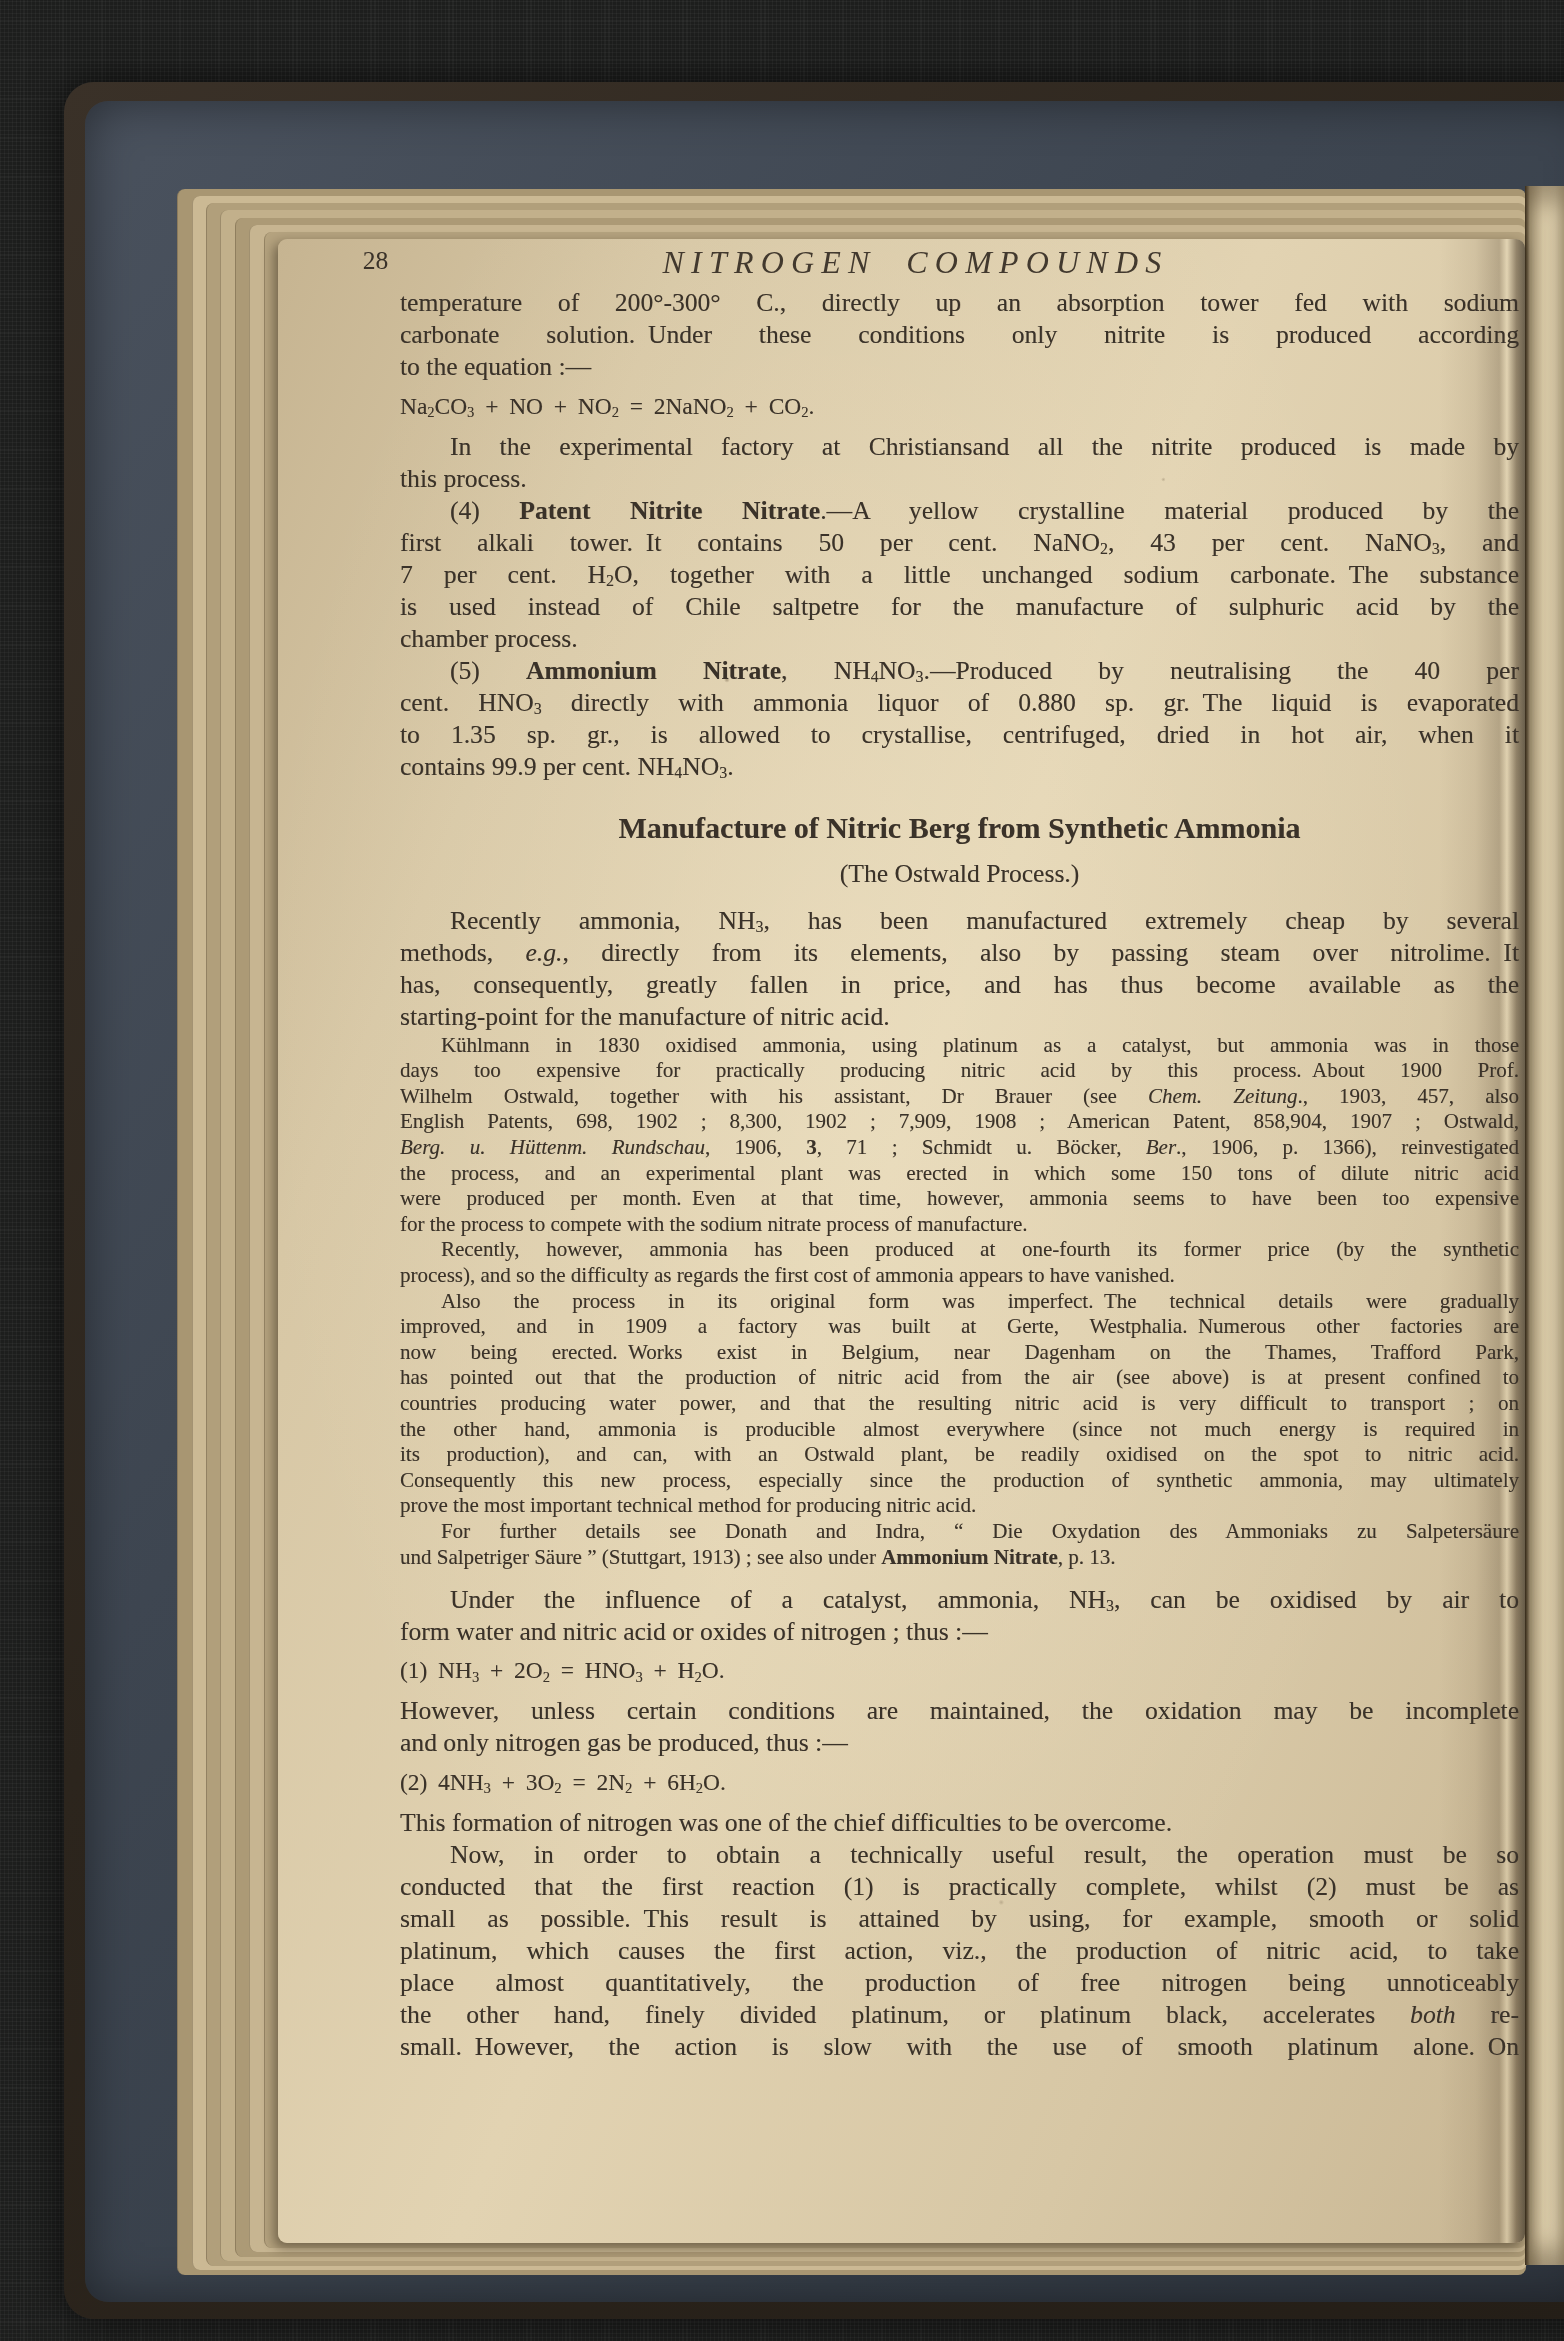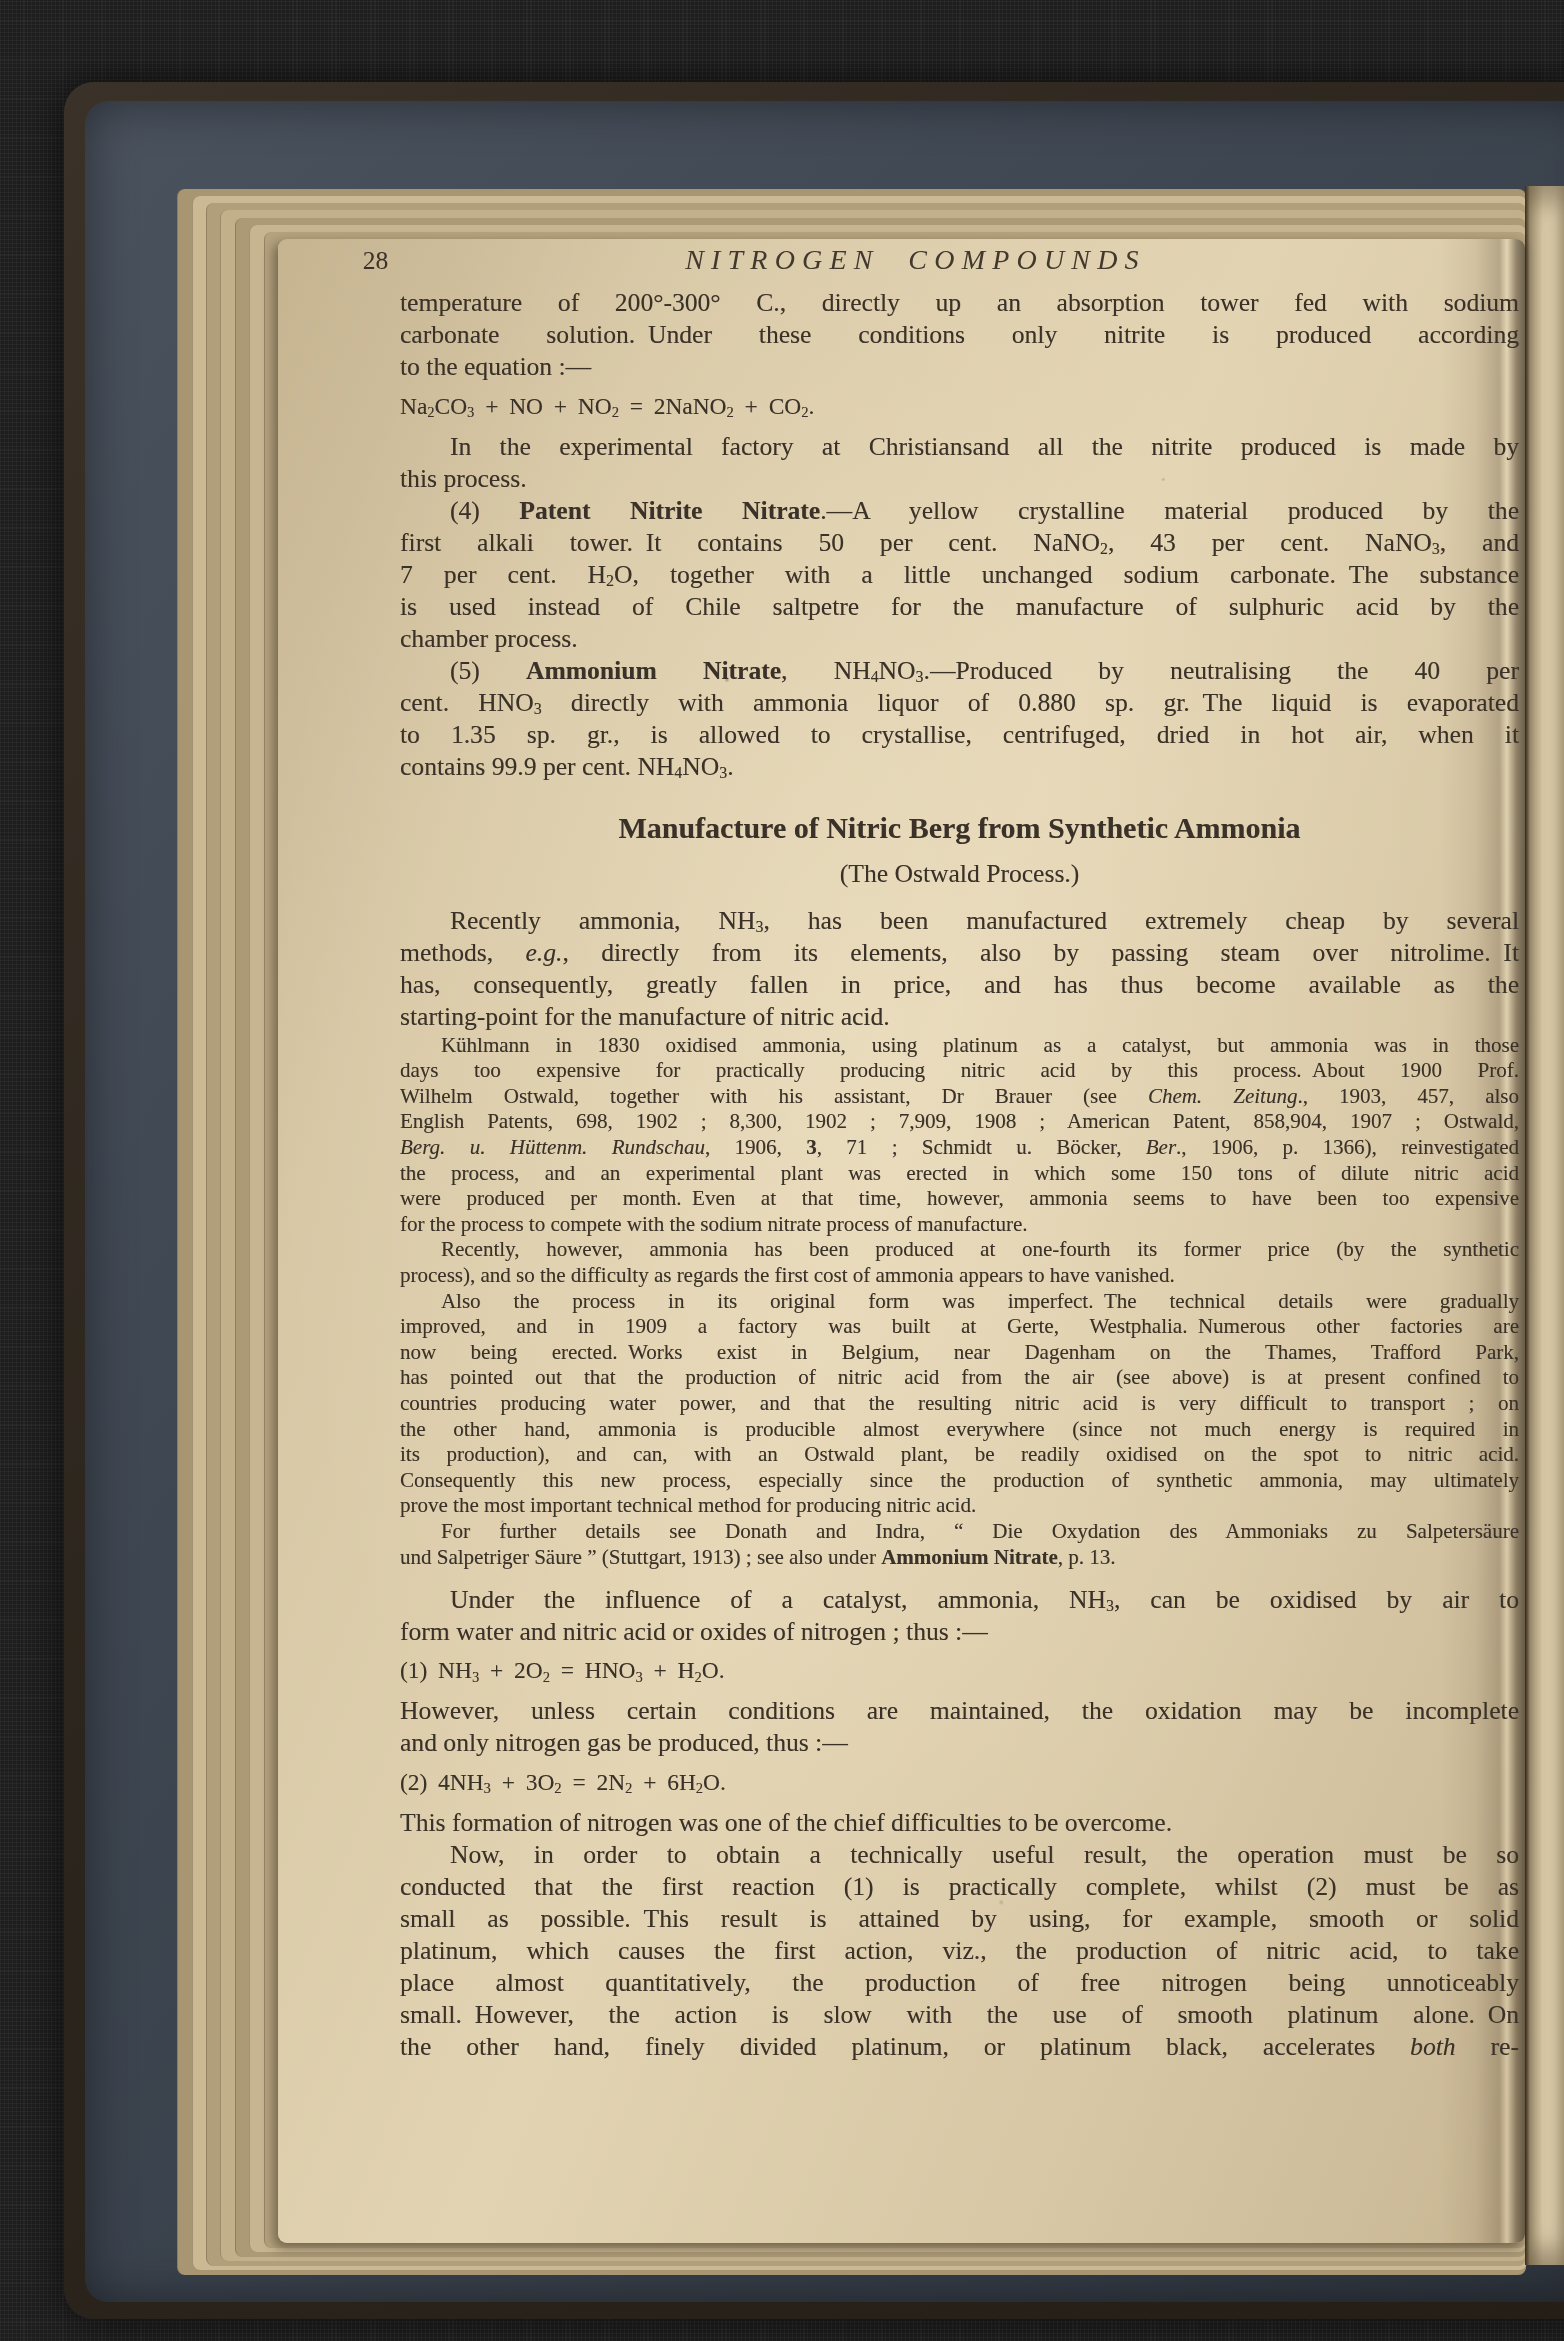--- a/index.html
+++ b/index.html
@@ -66,21 +66,21 @@
                 rgba(56,42,26,0.45) 90%, rgba(25,18,10,0.58) 100%);
   }
   .page-header {
     position: absolute; left: 356px; top: 243px; width: 1119px; height: 37px;
     color: var(--ink, #3a3229);
   }
   .pageno {
     position: absolute; left: 6.7px; top: 3.3px; font-size: 25.6px;
   }
   .running-title {
-    text-align: center; font-style: italic; font-size: 28px;
+    text-align: center; font-style: italic; font-size: 32px;
     letter-spacing: 7.2px; word-spacing: 14.5px; padding-top: 1.1px;
     color: #42392e;
   }
   .text-col {
     position: absolute; left: 356px; top: 287px; width: 1119px;
     color: var(--ink, #3a3229);
     font-size: 25.6px; line-height: 32px;
     text-shadow: 0.3px 0.3px 0.6px rgba(60,50,38,0.35);
     margin-left: 44px;
   }
@@ -194,17 +194,17 @@
     <div class="equation">(2) 4NH<sub>3</sub> + 3O<sub>2</sub> = 2N<sub>2</sub> + 6H<sub>2</sub>O.</div>
     <div class="para normal">
       <div class="line">This formation of nitrogen was one of the chief difficulties to be overcome.</div>
     </div>
     <div class="para normal">
       <div class="line j ind">Now, in order to obtain a technically useful result, the operation must be so</div>
       <div class="line j">conducted that the first reaction (1) is practically complete, whilst (2) must be as</div>
       <div class="line j">small as possible. This result is attained by using, for example, smooth or solid</div>
       <div class="line j">platinum, which causes the first action, viz., the production of nitric acid, to take</div>
       <div class="line j">place almost quantitatively, the production of free nitrogen being unnoticeably</div>
+      <div class="line j">the other hand, finely divided platinum, or platinum black, accelerates <i>both</i> re-</div>
       <div class="line j">small. However, the action is slow with the use of smooth platinum alone. On</div>
-      <div class="line j">the other hand, finely divided platinum, or platinum black, accelerates <i>both</i> re-</div>
     </div>
   </div>
 
 
 </body></html>

